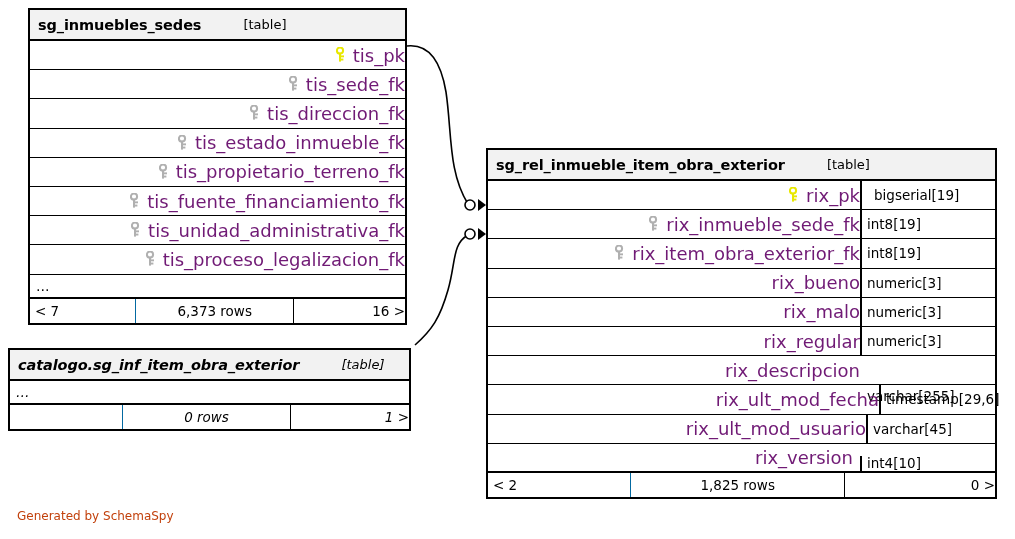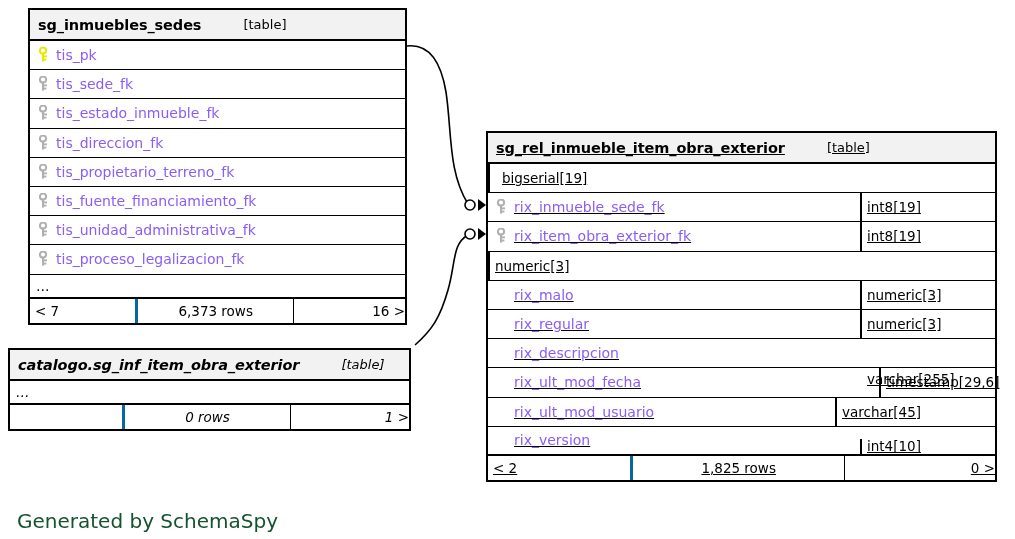--- a/index.html
+++ b/index.html
@@ -64,24 +64,25 @@
     align-items: stretch;
     border-bottom: 1px solid #000000;
     height: 29.2px;
   }
   .col-name {
     box-sizing: border-box;
     display: flex;
     align-items: center;
     flex: 1 1 auto;
     padding-left: 6px;
-    font-size: 14px;
-    color: #8b5cf6;
+    font-size: 18px;
+    color: #701a75;
     white-space: nowrap;
     overflow: hidden;
+    justify-content: flex-end;
   }
   .col-type {
     box-sizing: border-box;
     display: flex;
     align-items: center;
     flex: 0 0 auto;
     border-left: 2px solid #000000;
     padding-left: 5px;
     font-size: 13.5px;
     color: #000000;
@@ -122,33 +123,33 @@
     white-space: nowrap;
   }
   .foot-left {
     flex: 0 0 28%;
     padding-left: 5px;
     justify-content: flex-start;
   }
   .foot-mid {
     flex: 1 1 auto;
     justify-content: center;
-    border-left: 3px solid #0369a1;
+    border-left: 1px solid #0369a1;
     border-right: 1px solid #000000;
   }
   .foot-right {
     flex: 0 0 29.5%;
     justify-content: flex-end;
   }
   #credit {
     position: absolute;
     left: 17px;
     top: 509px;
-    font-size: 20px;
-    color: #14532d;
+    font-size: 12px;
+    color: #c2410c;
     white-space: nowrap;
     z-index: 2;
   }
 </style>
 </head>
 <body>
 
 <div id="canvas">
 
   <svg id="edges" viewBox="0 0 1015 539" width="1015" height="539" xmlns="http://www.w3.org/2000/svg">
@@ -199,34 +200,34 @@
         <div class="tbl-row">
           <div class="col-name">
             <span class="key-slot">
               <svg width="11" height="16" viewBox="0 0 11 16">
                 <circle cx="4" cy="3.6" r="3.1" fill="none" stroke="#b0b0b0" stroke-width="2"></circle>
                 <rect x="3" y="5.6" width="2" height="9" fill="#b0b0b0"></rect>
                 <rect x="5" y="8.4" width="3" height="1.9" fill="#b0b0b0"></rect>
                 <rect x="5" y="11.6" width="2.4" height="1.9" fill="#b0b0b0"></rect>
               </svg>
             </span>
+            <span>tis_direccion_fk</span>
+          </div>
+        </div>
+        <div class="tbl-row">
+          <div class="col-name">
+            <span class="key-slot">
+              <svg width="11" height="16" viewBox="0 0 11 16">
+                <circle cx="4" cy="3.6" r="3.1" fill="none" stroke="#b0b0b0" stroke-width="2"></circle>
+                <rect x="3" y="5.6" width="2" height="9" fill="#b0b0b0"></rect>
+                <rect x="5" y="8.4" width="3" height="1.9" fill="#b0b0b0"></rect>
+                <rect x="5" y="11.6" width="2.4" height="1.9" fill="#b0b0b0"></rect>
+              </svg>
+            </span>
             <span>tis_estado_inmueble_fk</span>
-          </div>
-        </div>
-        <div class="tbl-row">
-          <div class="col-name">
-            <span class="key-slot">
-              <svg width="11" height="16" viewBox="0 0 11 16">
-                <circle cx="4" cy="3.6" r="3.1" fill="none" stroke="#b0b0b0" stroke-width="2"></circle>
-                <rect x="3" y="5.6" width="2" height="9" fill="#b0b0b0"></rect>
-                <rect x="5" y="8.4" width="3" height="1.9" fill="#b0b0b0"></rect>
-                <rect x="5" y="11.6" width="2.4" height="1.9" fill="#b0b0b0"></rect>
-              </svg>
-            </span>
-            <span>tis_direccion_fk</span>
           </div>
         </div>
         <div class="tbl-row">
           <div class="col-name">
             <span class="key-slot">
               <svg width="11" height="16" viewBox="0 0 11 16">
                 <circle cx="4" cy="3.6" r="3.1" fill="none" stroke="#b0b0b0" stroke-width="2"></circle>
                 <rect x="3" y="5.6" width="2" height="9" fill="#b0b0b0"></rect>
                 <rect x="5" y="8.4" width="3" height="1.9" fill="#b0b0b0"></rect>
                 <rect x="5" y="11.6" width="2.4" height="1.9" fill="#b0b0b0"></rect>
@@ -286,26 +287,37 @@
           <span class="tbl-title">catalogo.sg_inf_item_obra_exterior</span>
           <span class="tbl-tag">[table]</span>
         </div>
         <div class="ellipsis-row">…</div>
         <div class="tbl-footer">
           <div class="foot-cell foot-left"></div>
           <div class="foot-cell foot-mid">0 rows</div>
           <div class="foot-cell foot-right">1 &gt;</div>
         </div>
       </div>
-      <div class="table-node" style="left: 486px; top: 131px; width: 511px; text-decoration: underline;">
+      <div class="table-node" style="left: 486px; top: 148px; width: 511px;">
         <div class="tbl-header">
           <span class="tbl-title">sg_rel_inmueble_item_obra_exterior</span>
           <span class="tbl-tag">[table]</span>
         </div>
         <div class="tbl-row">
+          <div class="col-name">
+            <span class="key-slot">
+              <svg width="11" height="16" viewBox="0 0 11 16">
+                <circle cx="4" cy="3.6" r="3.1" fill="none" stroke="#e8e800" stroke-width="2"></circle>
+                <rect x="3" y="5.6" width="2" height="9" fill="#e8e800"></rect>
+                <rect x="5" y="8.4" width="3" height="1.9" fill="#e8e800"></rect>
+                <rect x="5" y="11.6" width="2.4" height="1.9" fill="#e8e800"></rect>
+              </svg>
+            </span>
+            <span>rix_pk</span>
+          </div>
           <div class="col-type" style="width: 135px; padding-left: 12px;">bigserial[19]</div>
         </div>
         <div class="tbl-row">
           <div class="col-name">
             <span class="key-slot">
               <svg width="11" height="16" viewBox="0 0 11 16">
                 <circle cx="4" cy="3.6" r="3.1" fill="none" stroke="#b0b0b0" stroke-width="2"></circle>
                 <rect x="3" y="5.6" width="2" height="9" fill="#b0b0b0"></rect>
                 <rect x="5" y="8.4" width="3" height="1.9" fill="#b0b0b0"></rect>
                 <rect x="5" y="11.6" width="2.4" height="1.9" fill="#b0b0b0"></rect>
@@ -323,20 +335,24 @@
                 <rect x="3" y="5.6" width="2" height="9" fill="#b0b0b0"></rect>
                 <rect x="5" y="8.4" width="3" height="1.9" fill="#b0b0b0"></rect>
                 <rect x="5" y="11.6" width="2.4" height="1.9" fill="#b0b0b0"></rect>
               </svg>
             </span>
             <span>rix_item_obra_exterior_fk</span>
           </div>
           <div class="col-type" style="width: 135px;">int8[19]</div>
         </div>
         <div class="tbl-row">
+          <div class="col-name">
+            <span class="key-slot"></span>
+            <span>rix_bueno</span>
+          </div>
           <div class="col-type" style="width: 135px;">numeric[3]</div>
         </div>
         <div class="tbl-row">
           <div class="col-name">
             <span class="key-slot"></span>
             <span>rix_malo</span>
           </div>
           <div class="col-type" style="width: 135px;">numeric[3]</div>
         </div>
         <div class="tbl-row">
@@ -358,23 +374,23 @@
             <span class="key-slot"></span>
             <span>rix_ult_mod_fecha</span>
           </div>
           <div class="col-type" style="width: 116px;">timestamp[29,6]</div>
         </div>
         <div class="tbl-row">
           <div class="col-name">
             <span class="key-slot"></span>
             <span>rix_ult_mod_usuario</span>
           </div>
-          <div class="col-type" style="width: 160px; margin-left: 12px;">varchar[45]</div>
-        </div>
-        <div class="tbl-row" style="border-bottom: 2px solid rgb(0, 0, 0);">
+          <div class="col-type" style="width: 129px;">varchar[45]</div>
+        </div>
+        <div class="tbl-row" style="border-bottom: 2px solid rgb(0, 0, 0); gap: 7px;">
           <div class="col-name">
             <span class="key-slot"></span>
             <span>rix_version</span>
           </div>
           <div class="col-type" style="width: 135px; margin-top: 12px;">int4[10]</div>
         </div>
         <div class="tbl-footer">
           <div class="foot-cell foot-left">&lt; 2</div>
           <div class="foot-cell foot-mid">1,825 rows</div>
           <div class="foot-cell foot-right">0 &gt;</div>

